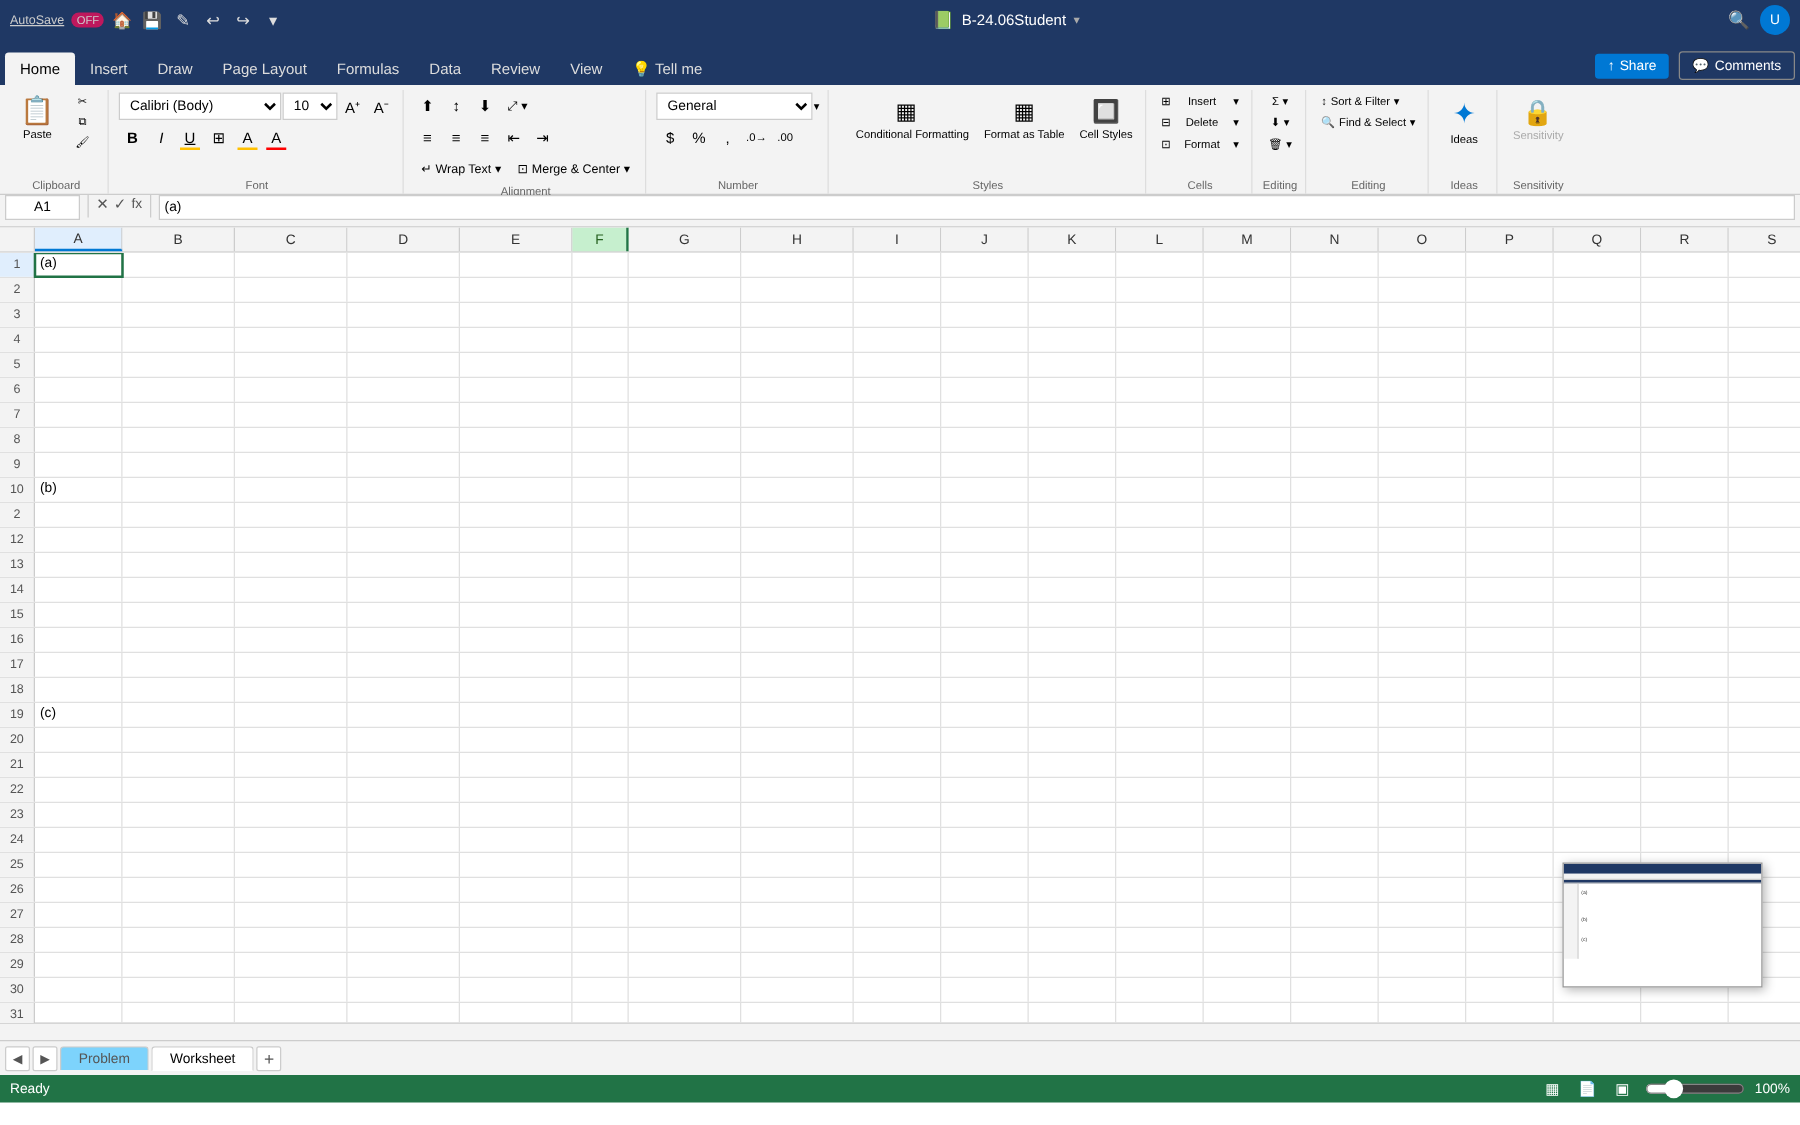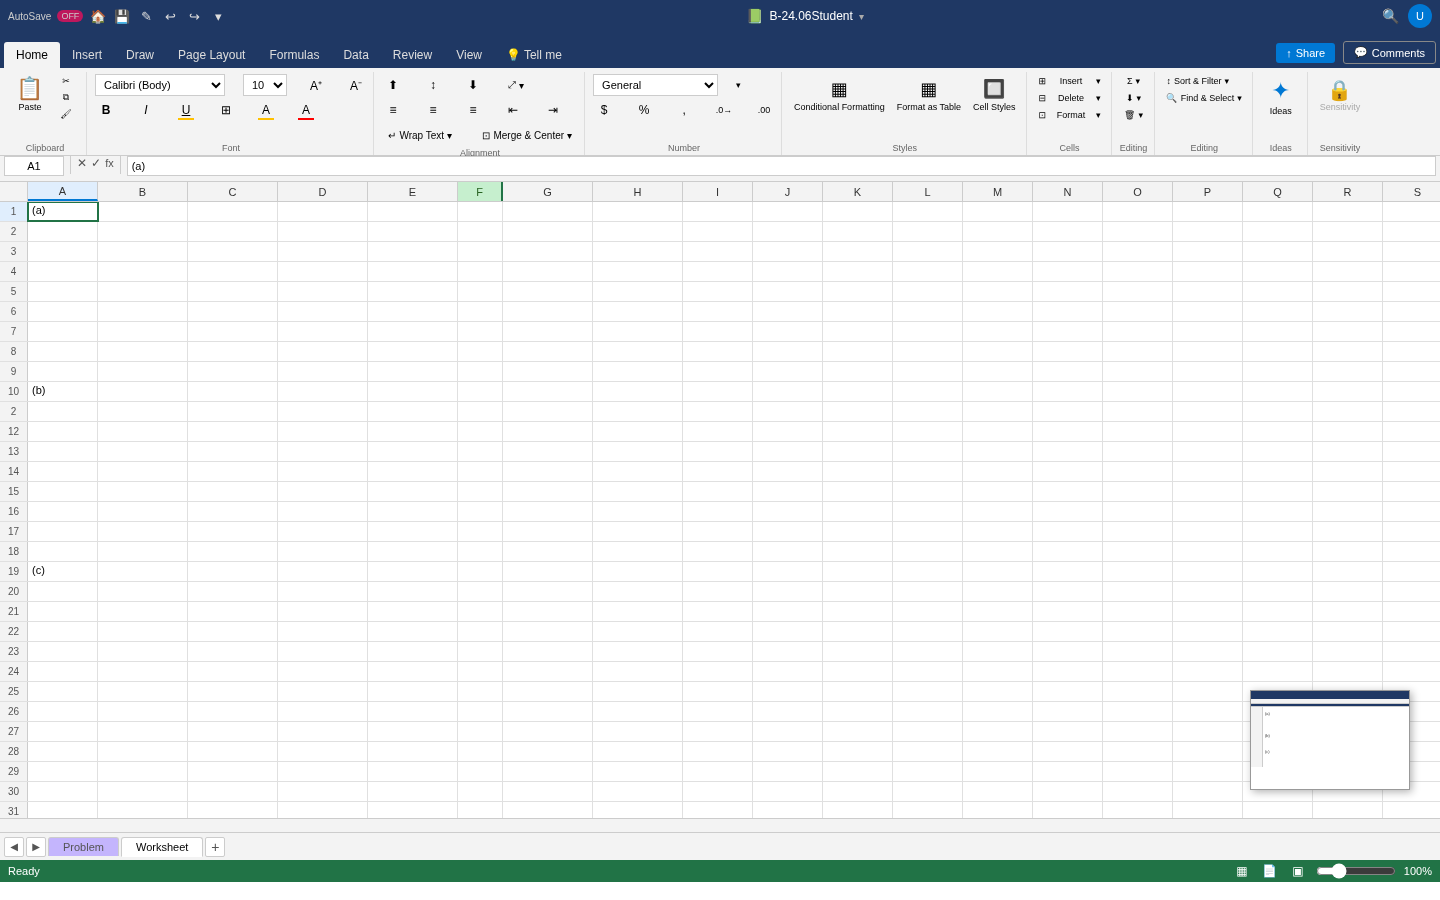--- a/index.html
+++ b/index.html
@@ -11,21 +11,21 @@
       background: #1f3864;
       display: flex;
       align-items: center;
       justify-content: space-between;
       padding: 0 8px;
       color: #fff;
     }
     #title-bar-left { display: flex; align-items: center; gap: 6px; font-size: 11px; }
     #title-bar-center { display: flex; align-items: center; gap: 6px; font-size: 12px; font-weight: 500; }
     #title-bar-right { display: flex; align-items: center; gap: 8px; }
-    .autosave-label { font-size: 10px; color: #ccc; }
+    .autosave-label { font-size: 10px; color: #ccc; text-decoration: underline; }
     .autosave-toggle { background: #be185d; border-radius: 8px; padding: 1px 4px; font-size: 9px; color: #ccc; }
     .qs-icon { width: 18px; height: 18px; display: inline-flex; align-items: center; justify-content: center; cursor: pointer; color: #ddd; font-size: 13px; }
     .title-search-icon { color: #fff; font-size: 14px; cursor: pointer; }
     .title-user-icon { width: 24px; height: 24px; border-radius: 50%; background: #0078d4; display: inline-flex; align-items: center; justify-content: center; color: #fff; font-size: 11px; cursor: pointer; }
 
     
     #ribbon-tabs {
       height: 36px;
       background: #1f3864;
       display: flex;
@@ -125,21 +125,21 @@
     .ribbon-btn-large {
       flex-direction: column;
       min-width: 40px;
       padding: 4px 4px;
     }
     .ribbon-btn-large .ribbon-btn-icon { font-size: 22px; }
     .ribbon-btn-small {
       padding: 2px 4px;
       font-size: 9px;
     }
-    .ribbon-row { display: flex; align-items: center; gap: 18px; }
+    .ribbon-row { display: flex; align-items: center; gap: 1px; }
 
     
     .font-select {
       height: 22px;
       border: 1px solid #ccc;
       background: #fff;
       font-size: 11px;
       padding: 0 4px;
       width: 130px;
       cursor: pointer;
@@ -334,21 +334,21 @@
       color: #555;
       font-size: 10px;
       border: 1px solid #ccc;
       background: #fff;
       border-radius: 2px;
     }
     .sheet-tab {
       padding: 3px 14px;
       border: 1px solid #ccc;
       border-bottom: none;
-      background: #c4b5fd;
+      background: #7dd3fc;
       cursor: pointer;
       font-size: 11px;
       border-radius: 3px 3px 0 0;
       color: #555;
     }
     .sheet-tab.active {
       background: #fff;
       color: #000;
       border-bottom: 1px solid #fff;
       font-weight: 500;
@@ -630,21 +630,21 @@
         <button class="fmt-btn" style="font-size:9px;">.00</button>
       </div>
     </div>
     <div class="ribbon-group-label">Number</div>
   </div>
 
   <div class="ribbon-group">
     <div class="ribbon-group-content" style="gap:4px;">
       <div class="ribbon-btn ribbon-btn-large" style="min-width:50px;">
         <span style="font-size:18px;">▦</span>
-        <span style="font-size:9px;text-align:center;line-height:1.2;">Conditional Formatting</span>
+        <span style="font-size:9px;text-align:center;line-height:1.2;margin-left:10px;">Conditional Formatting</span>
       </div>
       <div class="ribbon-btn ribbon-btn-large" style="min-width:50px;">
         <span style="font-size:18px;">▦</span>
         <span style="font-size:9px;text-align:center;line-height:1.2;">Format as Table</span>
       </div>
       <div class="ribbon-btn ribbon-btn-large" style="min-width:40px;">
         <span style="font-size:18px;">🔲</span>
         <span style="font-size:9px;text-align:left;line-height:1.2;">Cell Styles</span>
       </div>
     </div>

